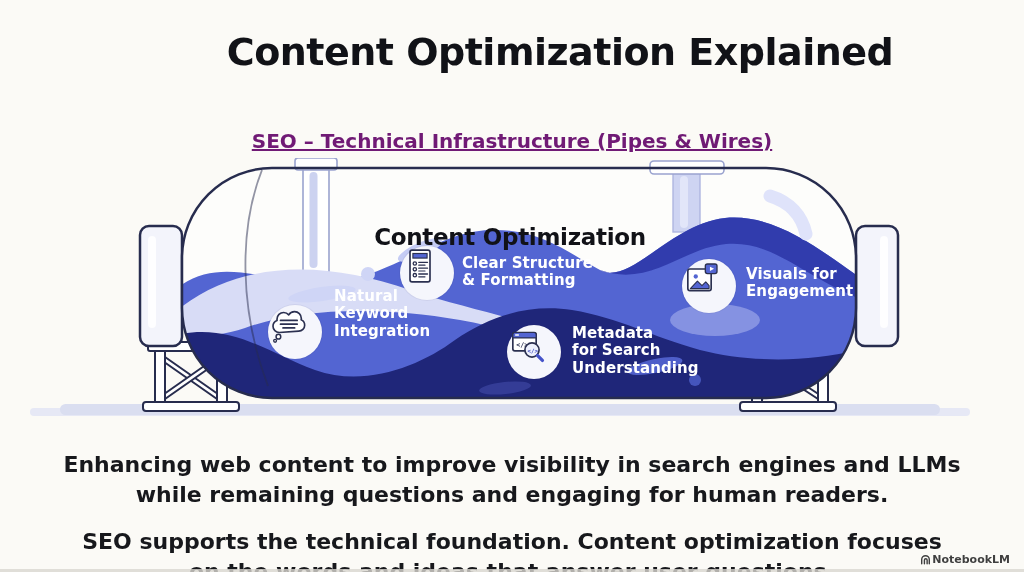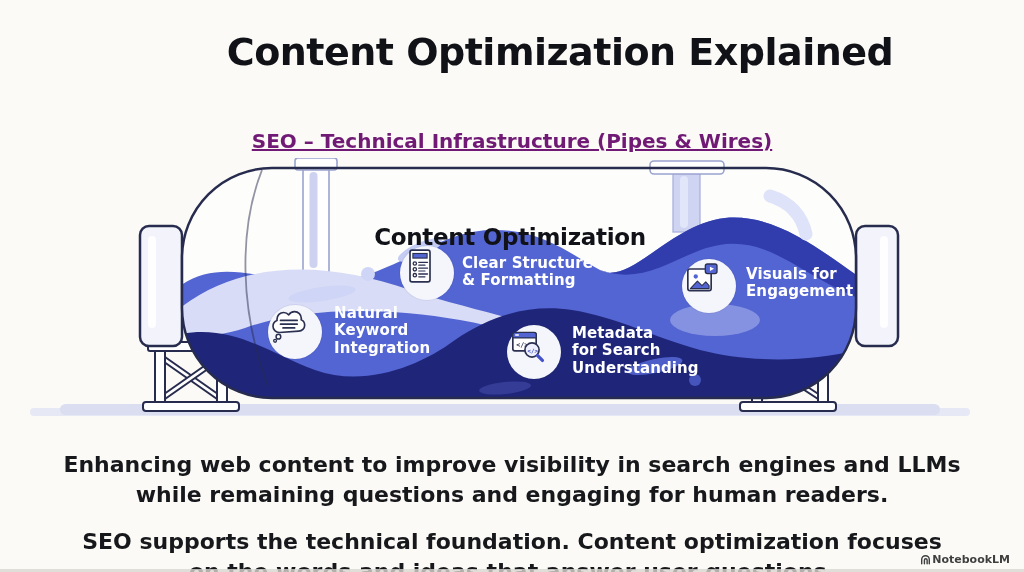--- a/index.html
+++ b/index.html
@@ -127,21 +127,21 @@
     <div class="icon-circle" style="left:268px;top:147px;">
       <svg width="40" height="40" viewBox="0 0 48 48">
         <path d="M13.5 33C9.4 33 6 29.6 6 25.5c0-3.2 2-5.9 4.9-7-.1-.5-.1-1-.1-1.5C10.8 12.6 14.4 9 18.8 9c2.4 0 4.6 1.1 6.1 2.8C26.3 9.5 28.9 8 31.9 8 36.4 8 40 11.6 40 16.1c0 .6-.1 1.2-.2 1.7 2.5 1.1 4.2 3.6 4.2 6.5 0 3.9-3.2 7.1-7.1 7.1z" fill="#ffffff" stroke="#2b3050" stroke-width="2" stroke-linejoin="round"></path>
         <line x1="15" y1="18.5" x2="35" y2="18.5" stroke="#2b3050" stroke-width="2" stroke-linecap="round"></line>
         <line x1="15" y1="23" x2="35" y2="23" stroke="#2b3050" stroke-width="2" stroke-linecap="round"></line>
         <line x1="18" y1="27.5" x2="32" y2="27.5" stroke="#2b3050" stroke-width="2" stroke-linecap="round"></line>
         <circle cx="12.5" cy="38" r="2.8" fill="#ffffff" stroke="#2b3050" stroke-width="1.8"></circle>
         <circle cx="8.5" cy="43" r="1.7" fill="#ffffff" stroke="#2b3050" stroke-width="1.6"></circle>
       </svg>
     </div>
-    <div class="item-label" style="left:334px;top:147px;">Natural
+    <div class="item-label" style="left:334px;top:130px;">Natural
 Keyword
 Integration</div>
 
     <div class="icon-circle" style="left:400px;top:88px;">
       <svg width="40" height="40" viewBox="0 0 48 48">
         <rect x="12" y="5" width="24" height="38" rx="2.5" fill="#ffffff" stroke="#2b3050" stroke-width="2"></rect>
         <rect x="15.5" y="9" width="17" height="5.5" fill="#5365d2" stroke="#2b3050" stroke-width="1.4"></rect>
         <circle cx="17.8" cy="21" r="2" fill="none" stroke="#2b3050" stroke-width="1.6"></circle>
         <line x1="22.5" y1="19.6" x2="33" y2="19.6" stroke="#2b3050" stroke-width="1.6" stroke-linecap="round"></line>
         <line x1="22.5" y1="23" x2="30" y2="23" stroke="#2b3050" stroke-width="1.4" stroke-linecap="round"></line>

